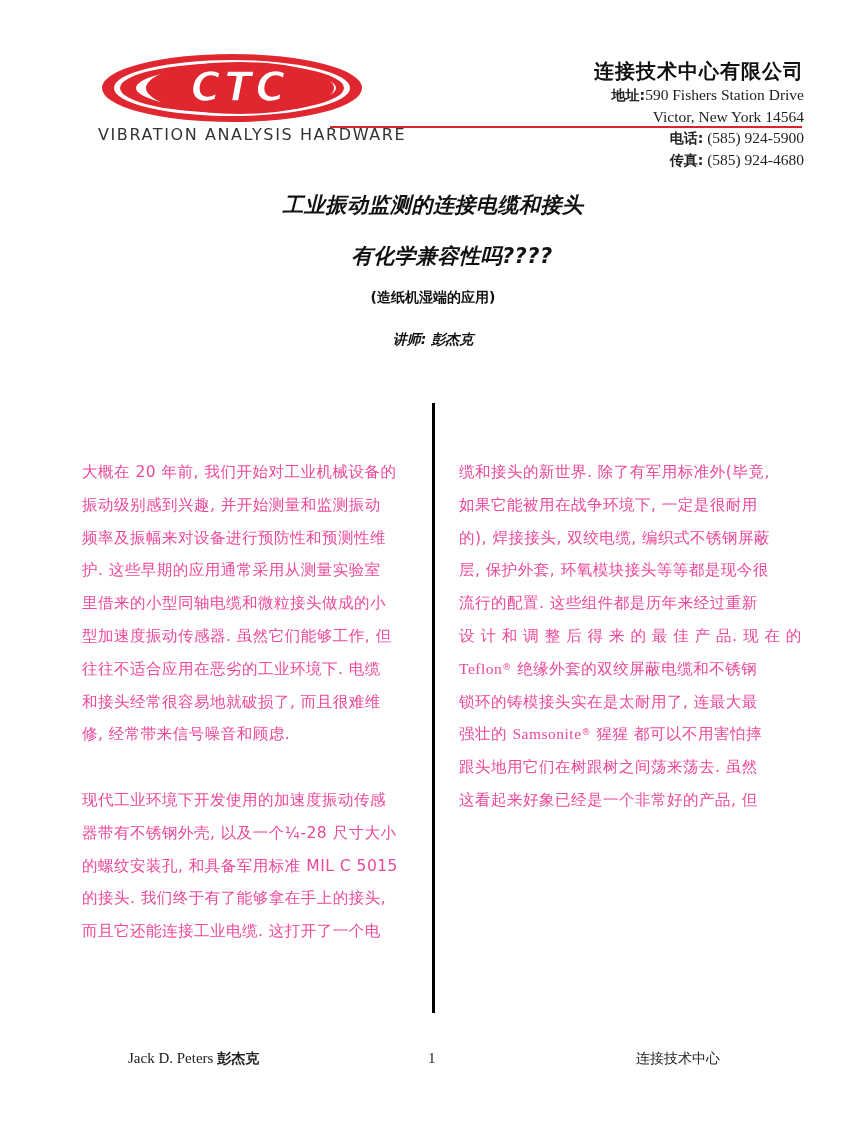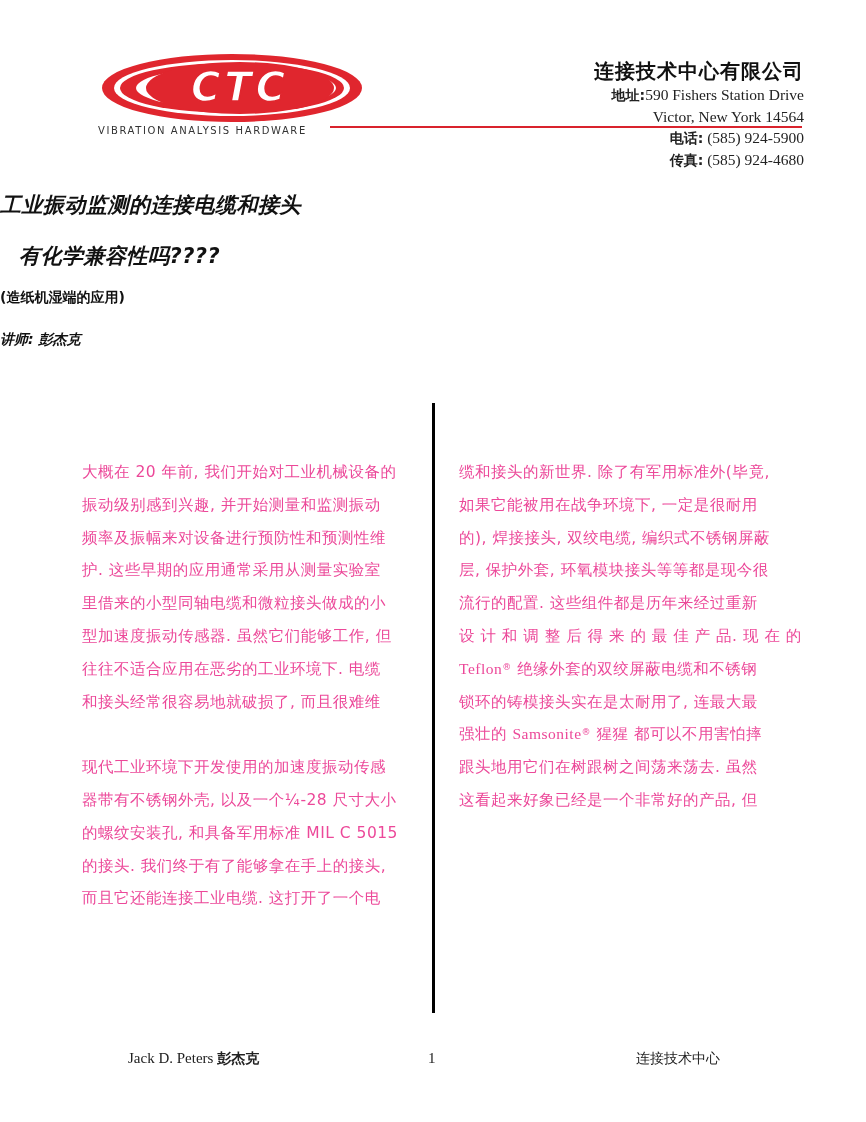--- a/index.html
+++ b/index.html
@@ -3,32 +3,32 @@
 <meta charset="utf-8">
 <style>
   html, body { margin: 0; padding: 0; background: #ffffff; }
   body { width: 866px; height: 1122px; position: relative; overflow: hidden;
          font-family: "Liberation Serif", "DejaVu Serif", serif; color: #111; }
   .abs { position: absolute; }
 
   
   .logo { left: 100px; top: 52px; width: 264px; height: 72px; }
   .logo-tag { left: 98px; top: 125px; font-family: "DejaVu Sans", sans-serif;
-              font-size: 10px; letter-spacing: 1.6px; color: #333; white-space: nowrap; }
+              font-size: 16px; letter-spacing: 1.6px; color: #333; white-space: nowrap; }
 
   
   .company { right: 62px; top: 58px; text-align: right; }
   .company-name { font-family: "DejaVu Sans", sans-serif; font-weight: bold; font-size: 20px;
                   letter-spacing: 1px; color: #111; line-height: 26px; }
   .addr-line { font-size: 15.5px; line-height: 21px; color: #222; white-space: nowrap; }
   .lbl { font-family: "DejaVu Sans", sans-serif; font-weight: bold; font-size: 14px; }
   .red-rule { left: 330px; top: 126px; width: 472px; height: 2px; background: #d9232d; }
 
   
-  .title { left: 0; width: 866px; 
+  .title { left: 0; width: 866px; text-align: center;
            font-family: "DejaVu Sans", sans-serif; font-style: italic; font-weight: bold; color: #111; }
   .t1 { top: 191px; font-size: 21px; letter-spacing: 0.5px; }
   .t2 { top: 242px; font-size: 21px; letter-spacing: 0.5px; padding-left: 19px; }
   .t3 { top: 289px; font-size: 14px; font-style: normal; }
   .t4 { top: 331px; font-size: 14px; }
 
   
   .divider { left: 432px; top: 403px; width: 3px; height: 610px; background: #000; }
 
   
@@ -82,20 +82,21 @@
 <div class="abs col col-left">
   <p>
     <span class="line">大概在 20 年前, 我们开始对工业机械设备的</span>
     <span class="line">振动级别感到兴趣, 并开始测量和监测振动</span>
     <span class="line">频率及振幅来对设备进行预防性和预测性维</span>
     <span class="line">护.  这些早期的应用通常采用从测量实验室</span>
     <span class="line">里借来的小型同轴电缆和微粒接头做成的小</span>
     <span class="line">型加速度振动传感器. 虽然它们能够工作, 但</span>
     <span class="line">往往不适合应用在恶劣的工业环境下. 电缆</span>
     <span class="line">和接头经常很容易地就破损了, 而且很难维</span>
+    <span class="line">修, 经常带来信号噪音和顾虑.</span>
   </p>
   <div class="para-gap"></div>
   <p>
     <span class="line">现代工业环境下开发使用的加速度振动传感</span>
     <span class="line">器带有不锈钢外壳, 以及一个¼-28 尺寸大小</span>
     <span class="line">的螺纹安装孔, 和具备军用标准 MIL C 5015</span>
     <span class="line">的接头. 我们终于有了能够拿在手上的接头,</span>
     <span class="line">而且它还能连接工业电缆. 这打开了一个电</span>
   </p>
 </div>

